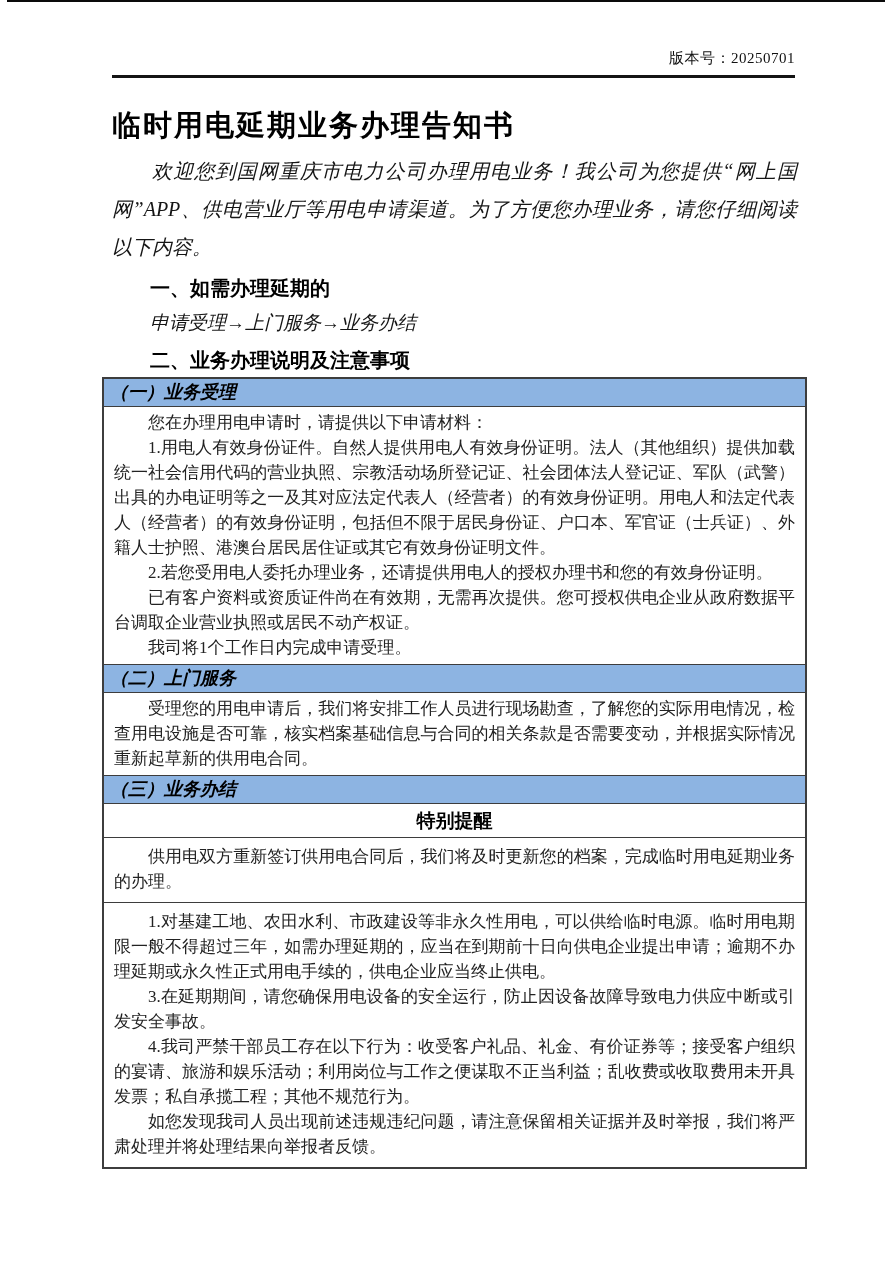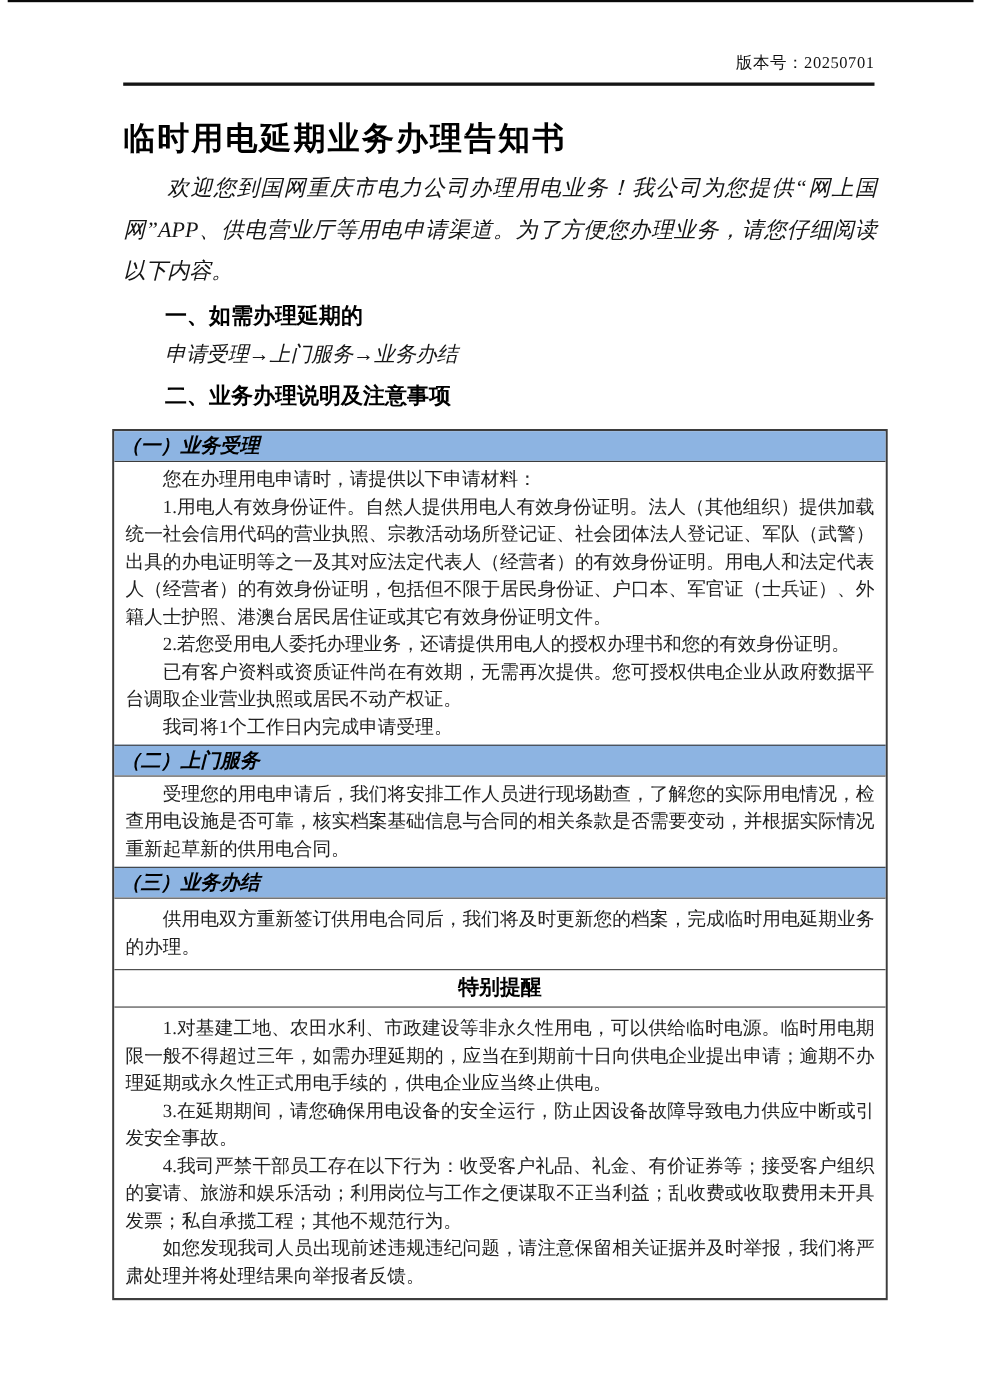--- a/index.html
+++ b/index.html
@@ -68,21 +68,21 @@
     font-family: "Liberation Sans", sans-serif;
     line-height: 27px;
   }
   .flow-line {
     margin: 7px 0 0 38px;
     font-size: 19px;
     font-style: italic;
     color: #151515;
     line-height: 27px;
   }
-  .num-heading.second { margin-top: 11px; margin-bottom: 16px; }
+  .num-heading.second { margin-top: 11px; margin-bottom: 3px; }
 
   .notice-table {
     margin-left: -10px;
     width: 705px;
     border: 2px solid #3d3d3d;
     box-sizing: border-box;
   }
   .t-row { border-top: 1px solid #3d3d3d; box-sizing: border-box; }
   .t-row:first-child { border-top: none; }
   .hdr-row {
@@ -142,25 +142,25 @@
         <p>已有客户资料或资质证件尚在有效期，无需再次提供。您可授权供电企业从政府数据平台调取企业营业执照或居民不动产权证。</p>
         <p>我司将1个工作日内完成申请受理。</p>
       </div>
 
       <div class="t-row hdr-row">（二）上门服务</div>
       <div class="t-row body-row">
         <p>受理您的用电申请后，我们将安排工作人员进行现场勘查，了解您的实际用电情况，检查用电设施是否可靠，核实档案基础信息与合同的相关条款是否需要变动，并根据实际情况重新起草新的供用电合同。</p>
       </div>
 
       <div class="t-row hdr-row">（三）业务办结</div>
+      <div class="t-row reminder-hdr">特别提醒</div>
+
       <div class="t-row body-row tall">
         <p>供用电双方重新签订供用电合同后，我们将及时更新您的档案，完成临时用电延期业务的办理。</p>
       </div>
-
-      <div class="t-row reminder-hdr">特别提醒</div>
       <div class="t-row body-row tall">
         <p>1.对基建工地、农田水利、市政建设等非永久性用电，可以供给临时电源。临时用电期限一般不得超过三年，如需办理延期的，应当在到期前十日向供电企业提出申请；逾期不办理延期或永久性正式用电手续的，供电企业应当终止供电。</p>
         <p>3.在延期期间，请您确保用电设备的安全运行，防止因设备故障导致电力供应中断或引发安全事故。</p>
         <p>4.我司严禁干部员工存在以下行为：收受客户礼品、礼金、有价证券等；接受客户组织的宴请、旅游和娱乐活动；利用岗位与工作之便谋取不正当利益；乱收费或收取费用未开具发票；私自承揽工程；其他不规范行为。</p>
         <p>如您发现我司人员出现前述违规违纪问题，请注意保留相关证据并及时举报，我们将严肃处理并将处理结果向举报者反馈。</p>
       </div>
 
     </div>
   </div>
 </div>

